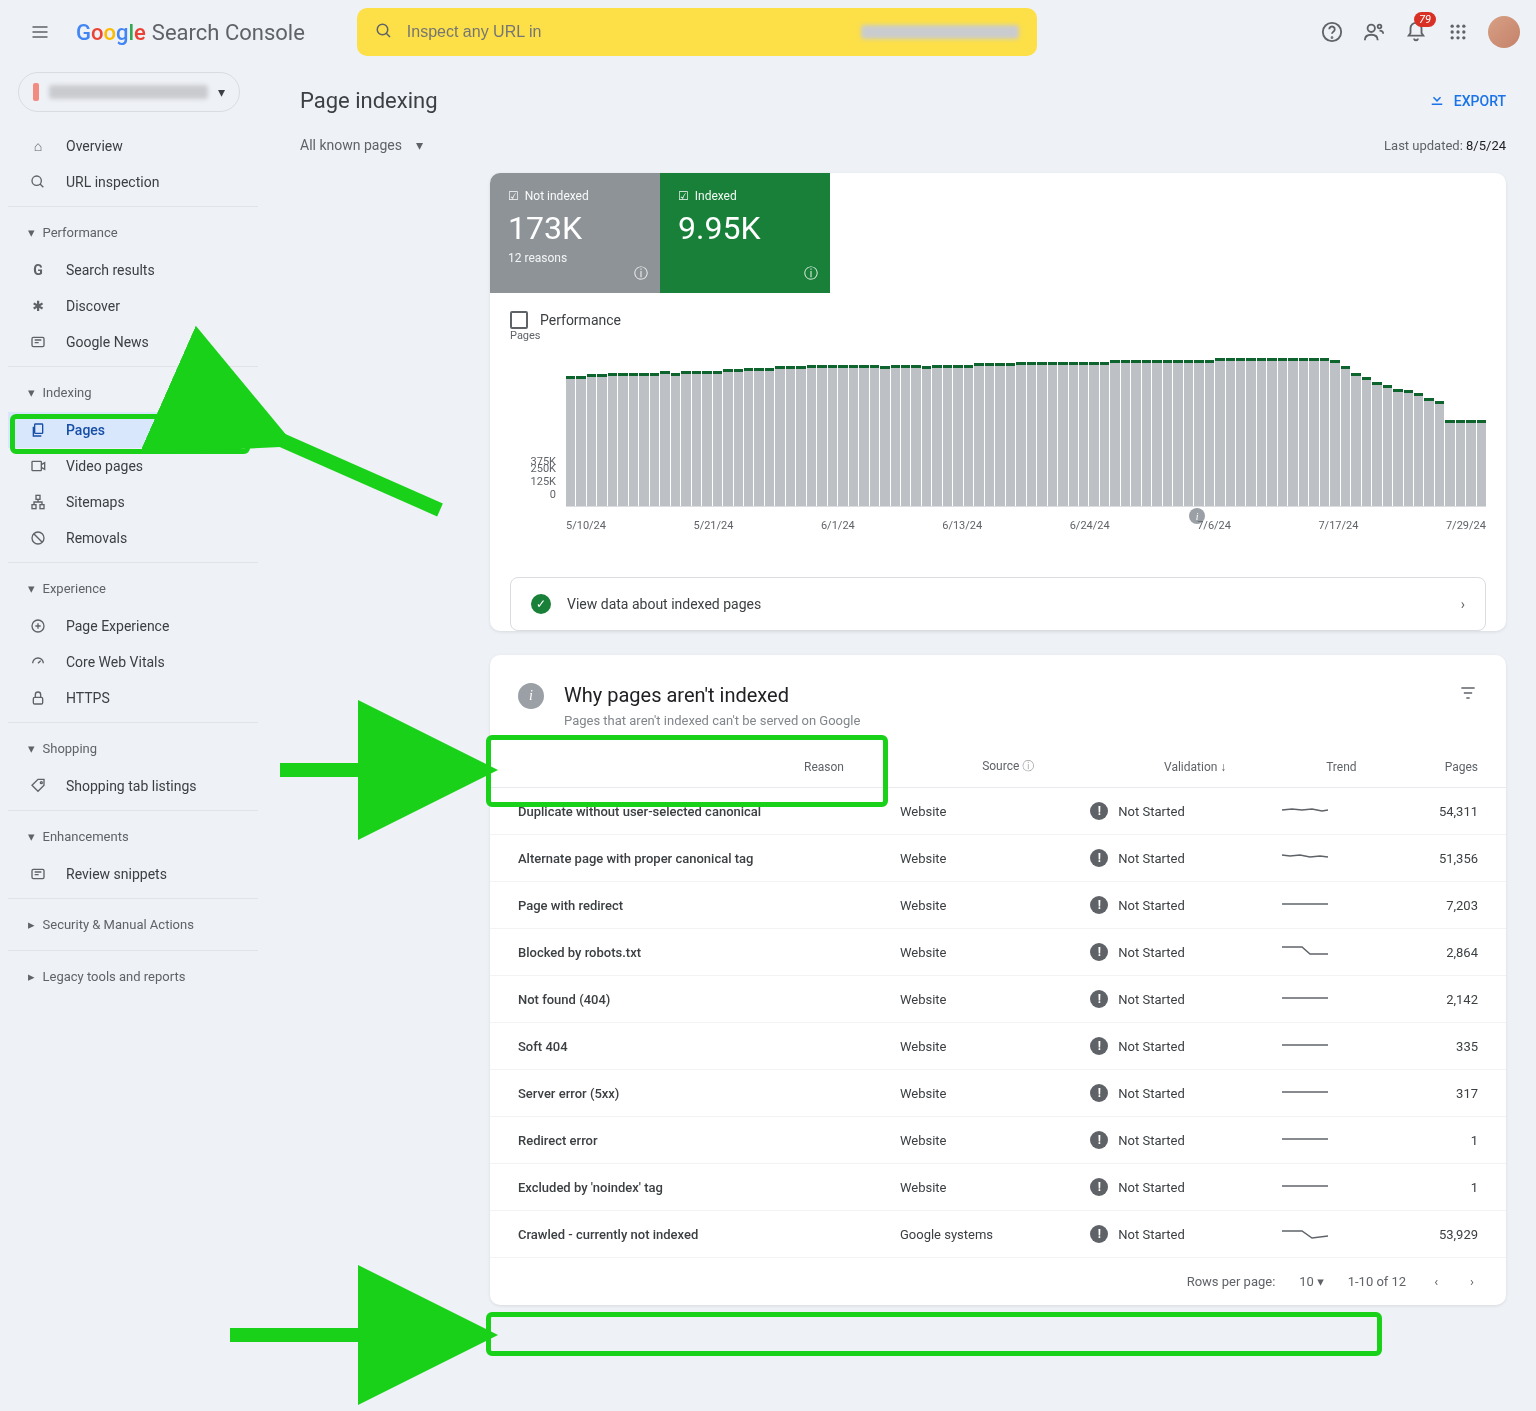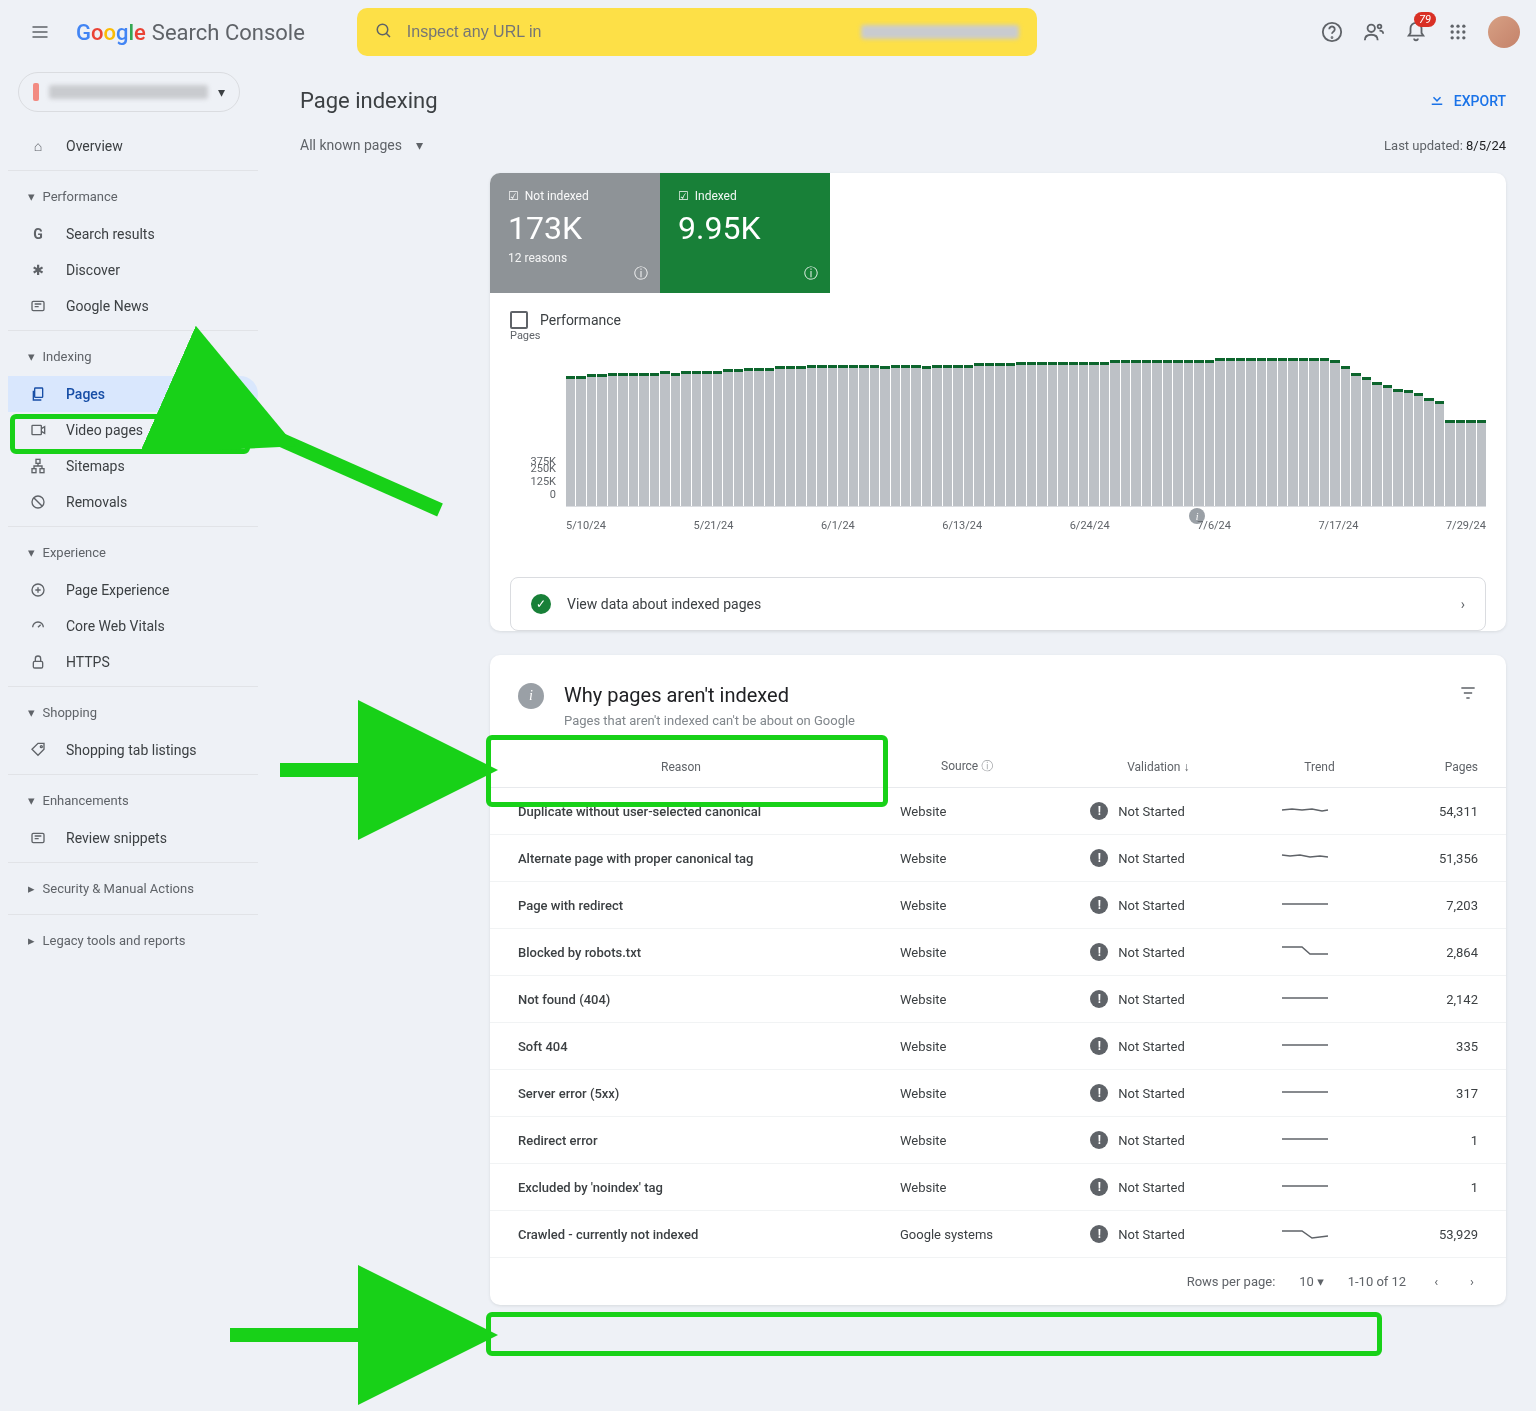--- a/index.html
+++ b/index.html
@@ -73,21 +73,21 @@
 .ok-icon { width: 20px; height: 20px; background: #188038; border-radius: 50%; color: #fff; display: flex; align-items: center; justify-content: center; font-size: 12px; }
 
 
 .reasons-head { display: flex; align-items: flex-start; gap: 20px; padding: 28px 28px 18px 28px; }
 .reasons-icon { width: 26px; height: 26px; background: #9aa0a6; border-radius: 50%; color:#fff; display:flex; align-items:center; justify-content:center; font-style:italic; font-family:serif; }
 .reasons-title { font-size: 20px; color: #202124; }
 .reasons-sub { font-size: 13px; color: #80868b; margin-top: 6px; }
 .filter-icon { margin-left: auto; color: #5f6368; cursor:pointer; }
 
 table.reasons { width: 100%; border-collapse: collapse; }
-table.reasons th { text-align: center; font-weight: 400; font-size: 12px; color: #5f6368; padding: 12px 28px; border-bottom: 1px solid #e8eaed; }
+table.reasons th { text-align: right; font-weight: 400; font-size: 12px; color: #5f6368; padding: 12px 28px; border-bottom: 1px solid #e8eaed; }
 table.reasons th.r { text-align: right; }
 table.reasons td { padding: 14px 28px; border-bottom: 1px solid #f1f3f4; font-size: 13px; vertical-align: middle; }
 table.reasons td.reason { font-weight: 500; color: #3c4043; }
 table.reasons td.r { text-align: right; }
 .val-badge { display: inline-flex; align-items: center; gap: 10px; }
 .val-dot { width: 18px; height: 18px; background: #5f6368; border-radius: 50%; color: #fff; display: flex; align-items: center; justify-content: center; font-size: 12px; font-weight: bold; }
 .spark { width: 46px; height: 14px; }
 
 .pager { display: flex; align-items: center; justify-content: flex-end; gap: 24px; padding: 12px 28px; font-size: 13px; color: #5f6368; }
 .pager .pg-btn { cursor: pointer; padding: 4px; }
@@ -163,20 +163,29 @@
   <div class="sidebar">
     <div class="prop-pill">
       <span class="dot"></span>
       <span class="blur"></span>
       <span>▾</span>
     </div>
     <div class="nav-sec">
       <div class="nav-item">
           <span class="nav-icon">⌂</span>
           <span>Overview</span>
+        </div>
+      <div class="nav-item">
+          <span class="nav-icon">
+            <svg width="16" height="16" viewBox="0 0 24 24" fill="none" stroke="currentColor" stroke-width="2">
+              <circle cx="10" cy="10" r="7"></circle>
+              <path d="m20 20-5-5"></path>
+            </svg>
+          </span>
+          <span>URL inspection</span>
         </div>
     </div>
     <div class="nav-sec">
       <div class="nav-head">
           <span>▾</span>
           <span>Performance</span>
         </div>
       <div class="nav-item">
           <span class="nav-icon">
             <b>G</b>
@@ -478,21 +487,21 @@
         <span>View data about indexed pages</span>
         <span class="chev">›</span>
       </div>
     </div>
 
     <div class="card full">
       <div class="reasons-head">
         <div class="reasons-icon">i</div>
         <div>
           <div class="reasons-title">Why pages aren't indexed</div>
-          <div class="reasons-sub">Pages that aren't indexed can't be about on Google</div>
+          <div class="reasons-sub">Pages that aren't indexed can't be served on Google</div>
         </div>
         <div class="filter-icon"><svg width="20" height="20" viewBox="0 0 24 24" fill="none" stroke="currentColor" stroke-width="2">
               <path d="M4 6h16M7 12h10M10 18h4"></path>
             </svg></div>
       </div>
       <table class="reasons">
         <thead>
             <tr>
           <th>Reason</th>
           <th><span>Source</span> <span style="opacity:.6">ⓘ</span></th>

